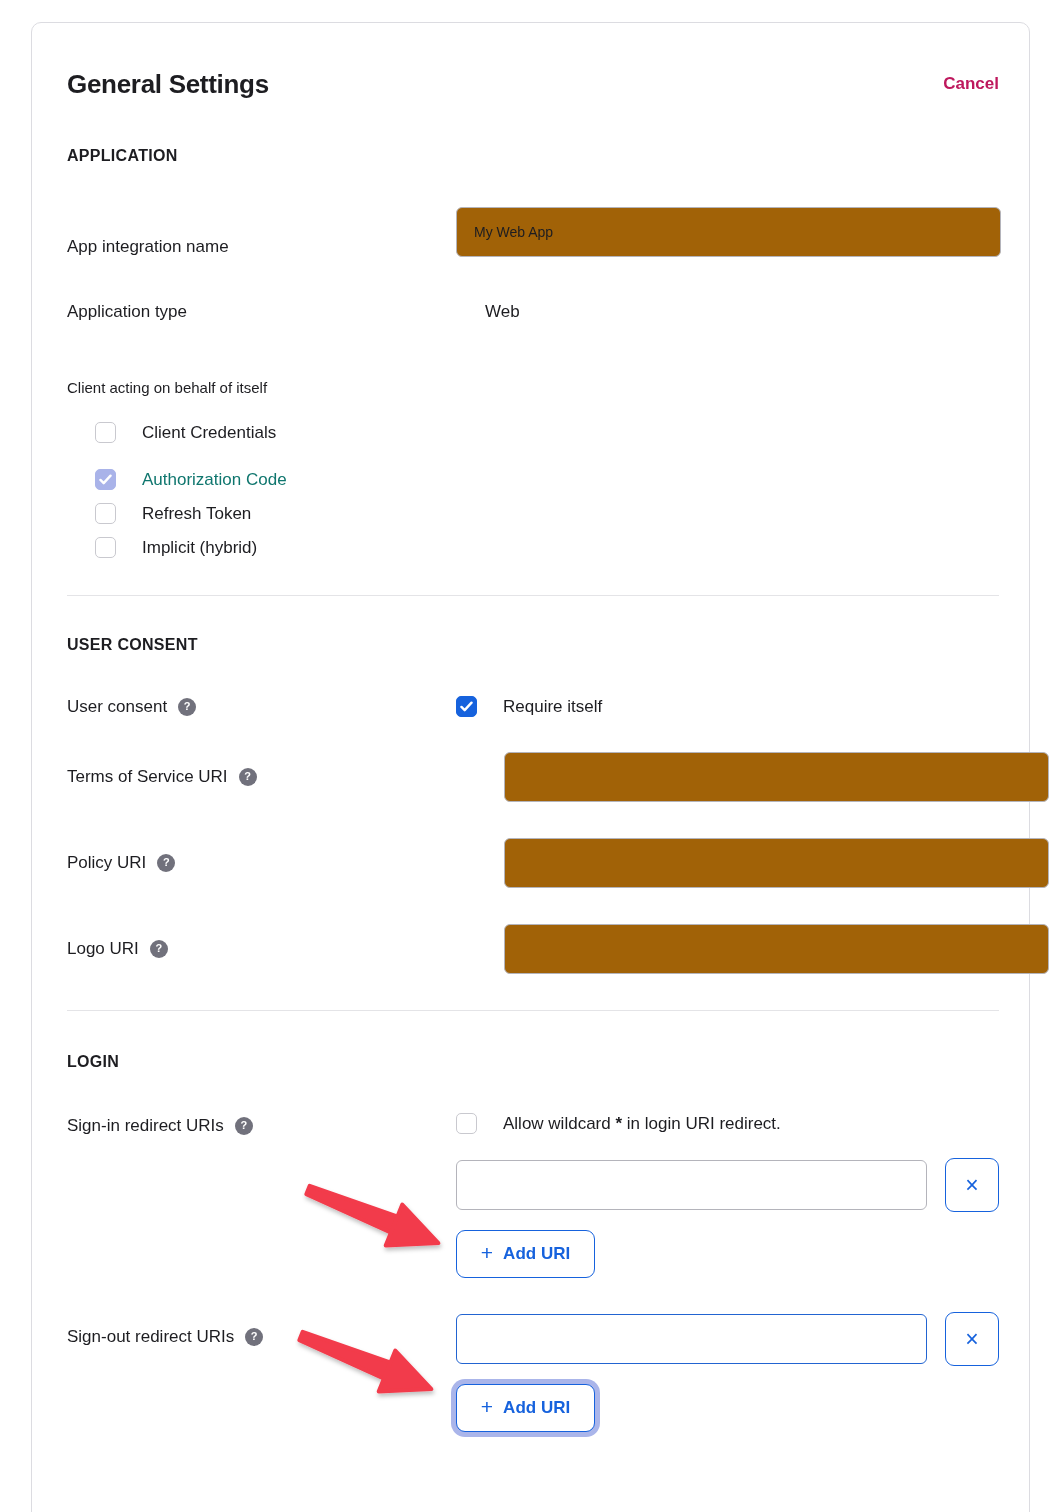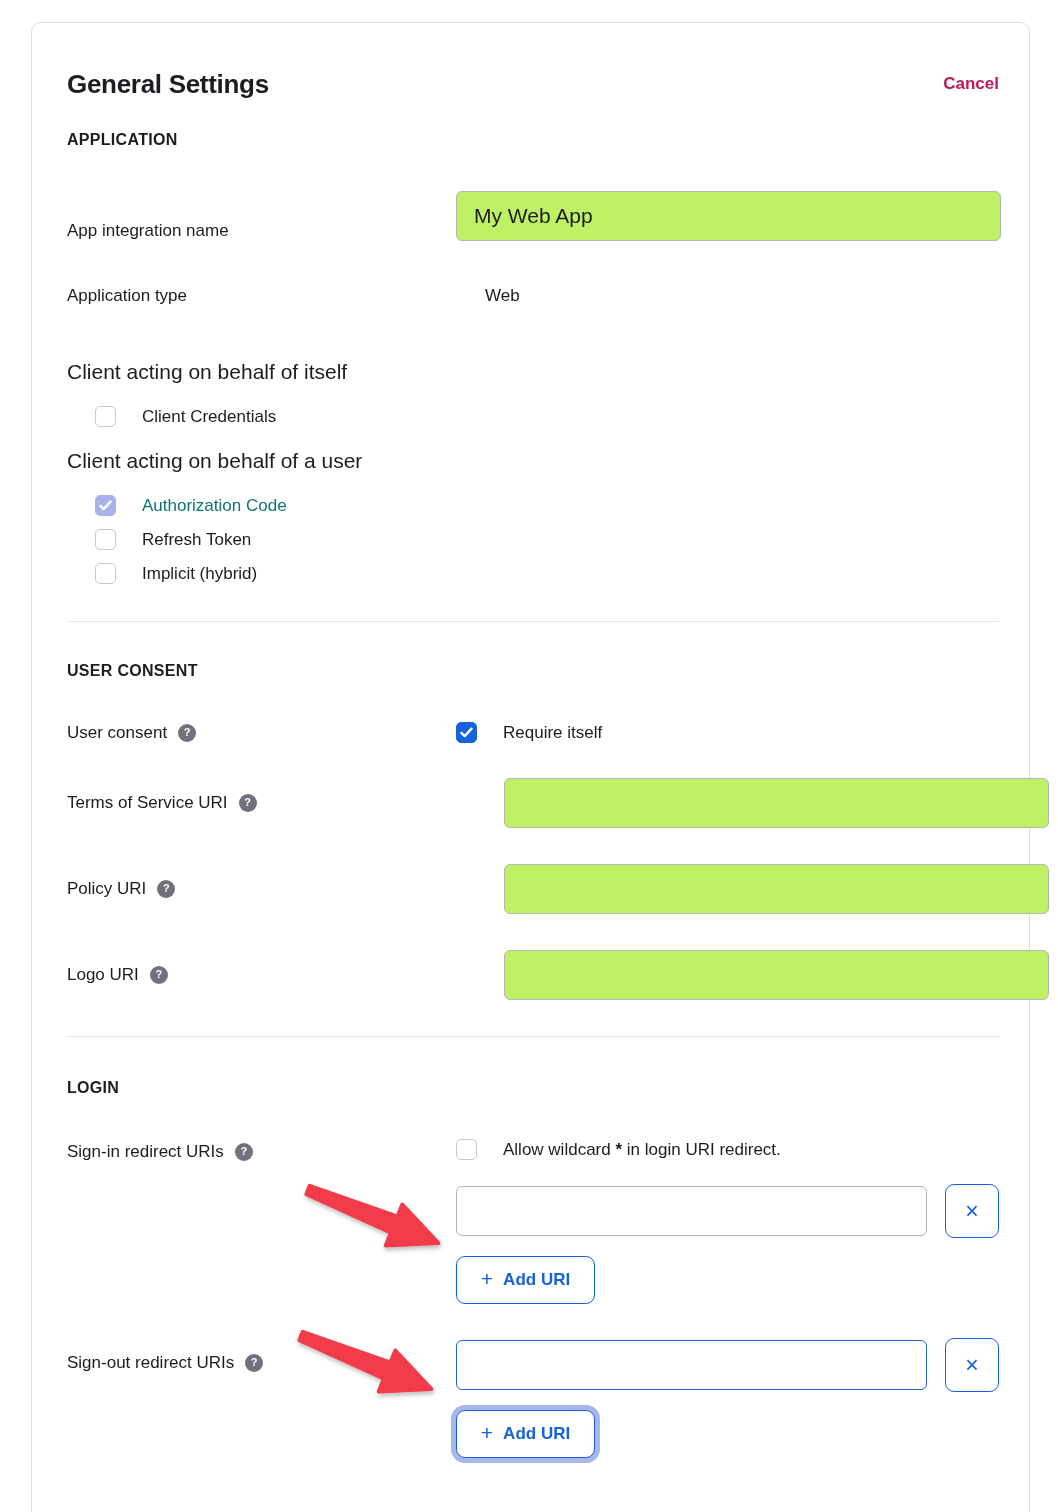--- a/index.html
+++ b/index.html
@@ -15,21 +15,21 @@
     position: absolute;
     left: 31px; top: 22px;
     width: 999px; height: 1580px;
     background: #fff;
     border: 1px solid #dcdce1;
     border-radius: 10px;
     padding: 46px 30px 0 35px;
   }
   .card-header {
     display: flex; justify-content: space-between; align-items: flex-start;
-    margin-bottom: 30px;
+    margin-bottom: 46px;
     gap: 27px;
   }
   .page-title { font-size: 26px; font-weight: 700; letter-spacing: -0.3px; line-height: 30px; }
   .cancel-link {
     font-size: 17px; font-weight: 700; color: #be185d;
     text-decoration: none; cursor: pointer; padding-top: 5px;
   }
   .section-heading {
     font-size: 16px; font-weight: 700; letter-spacing: 0.3px;
     line-height: 22px; margin-bottom: 40px;
@@ -50,22 +50,22 @@
     width: 18px; height: 18px; border-radius: 50%;
     background: #71717c; color: #fff;
     font-size: 11px; font-weight: 700;
     display: inline-flex; align-items: center; justify-content: center;
     cursor: pointer; flex-shrink: 0; user-select: none;
   }
 
   .text-input {
     width: 545px; height: 50px;
     border: 1px solid #b4b4bb; border-radius: 6px;
-    font-family: inherit; font-size: 21px; color: #1d1d21;
-    padding: 0 17px; outline: none; background: #bef264; display: block;
+    font-family: inherit; font-size: 14px; color: #1d1d21;
+    padding: 0 17px; outline: none; background: #a16207; display: block;
   }
 
   .row.app-name { margin-bottom: 44px; align-items: flex-end; }
   .row.app-name .row-label { padding-top: 14px; }
   .row.app-type { margin-bottom: 47px; }
   .static-value { font-size: 17px; line-height: 21px; margin-left: 29px; }
 
   
   .cb {
     width: 21px; height: 21px;
@@ -75,21 +75,21 @@
     cursor: pointer;
   }
   .cb.checked { background: #1662dd; border-color: #1662dd; }
   .cb.checked.disabled { background: #a9b3e9; border-color: #a9b3e9; cursor: default; }
   .cb svg { width: 13px; height: 11px; display: block; }
   .cb-row { display: flex; align-items: center; gap: 26px; font-size: 17px; line-height: 21px; }
   .muted { color: #0f766e; }
 
   
   .grant-control { padding-top: 8px; }
-  .grant-group-heading { font-size: 21px; line-height: 22px; }
+  .grant-group-heading { font-size: 15px; line-height: 22px; }
   .grant-options { margin: 20px 0 0 28px; display: flex; flex-direction: column; gap: 7px; }
   .grant-options .cb-row { height: 27px; }
   .grant-group + .grant-group { margin-top: 20px; }
 
   
   .row.consent { margin: 40px 0 35px; }
   .row.uri-field { margin-bottom: 36px; gap: 48px; }
   .row.uri-field .row-label, .row.login-uris .row-label { padding-top: 14px; }
 
   
@@ -166,21 +166,20 @@
         <div class="grant-group-heading">Client acting on behalf of itself</div>
         <div class="grant-options">
           <div class="cb-row">
             <span class="cb"></span>
             <span>Client Credentials</span>
           </div>
         </div>
       </div>
 
       <div class="grant-group">
-        <div class="grant-group-heading">Client acting on behalf of a user</div>
         <div class="grant-options">
           <div class="cb-row">
             <span class="cb checked disabled">
               <svg viewBox="0 0 14 12">
                 <path d="M1.5 6.5 L5 10 L12.5 1.8" stroke="#fff" stroke-width="2.6" fill="none" stroke-linecap="round" stroke-linejoin="round"></path>
               </svg>
             </span>
             <span class="muted">Authorization Code</span>
           </div>
           <div class="cb-row">

